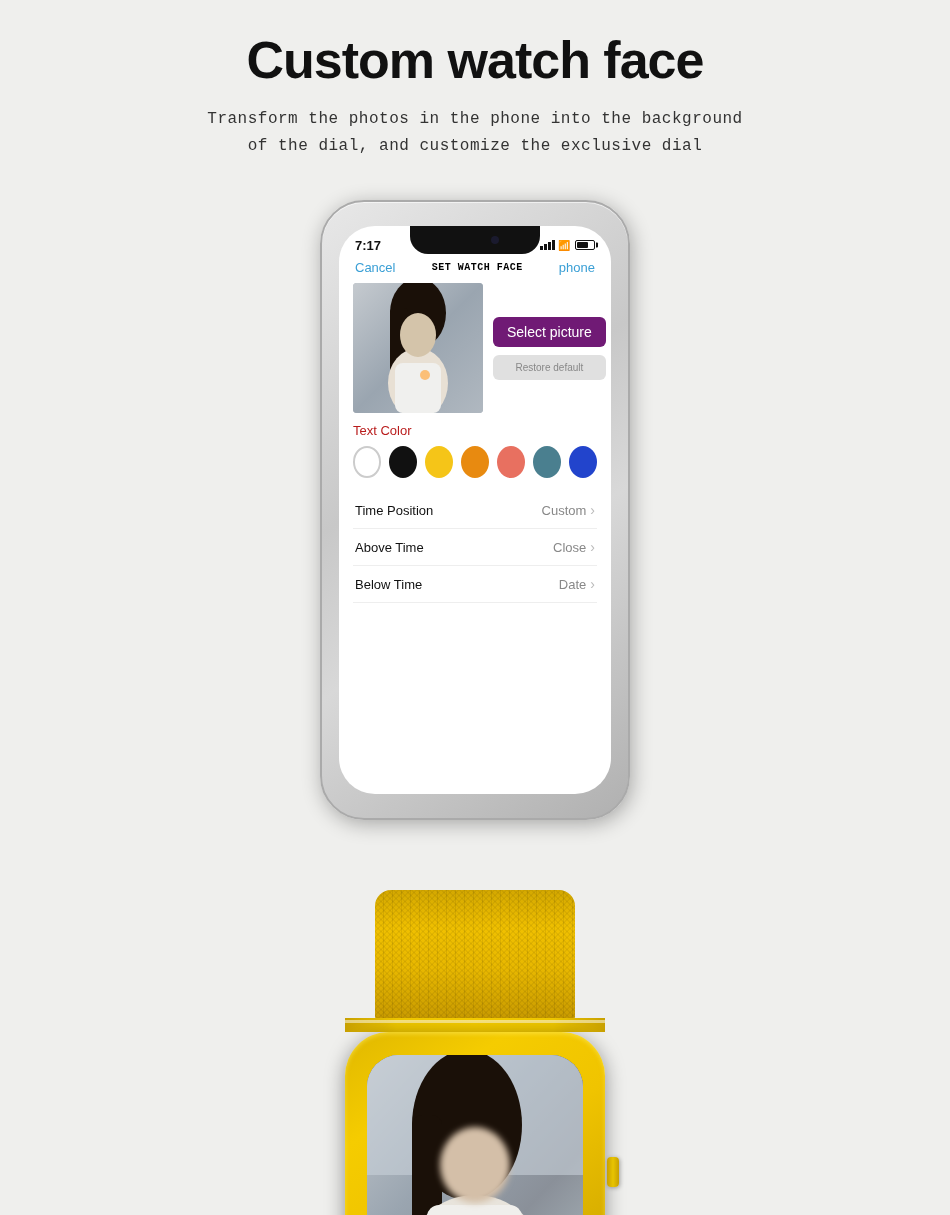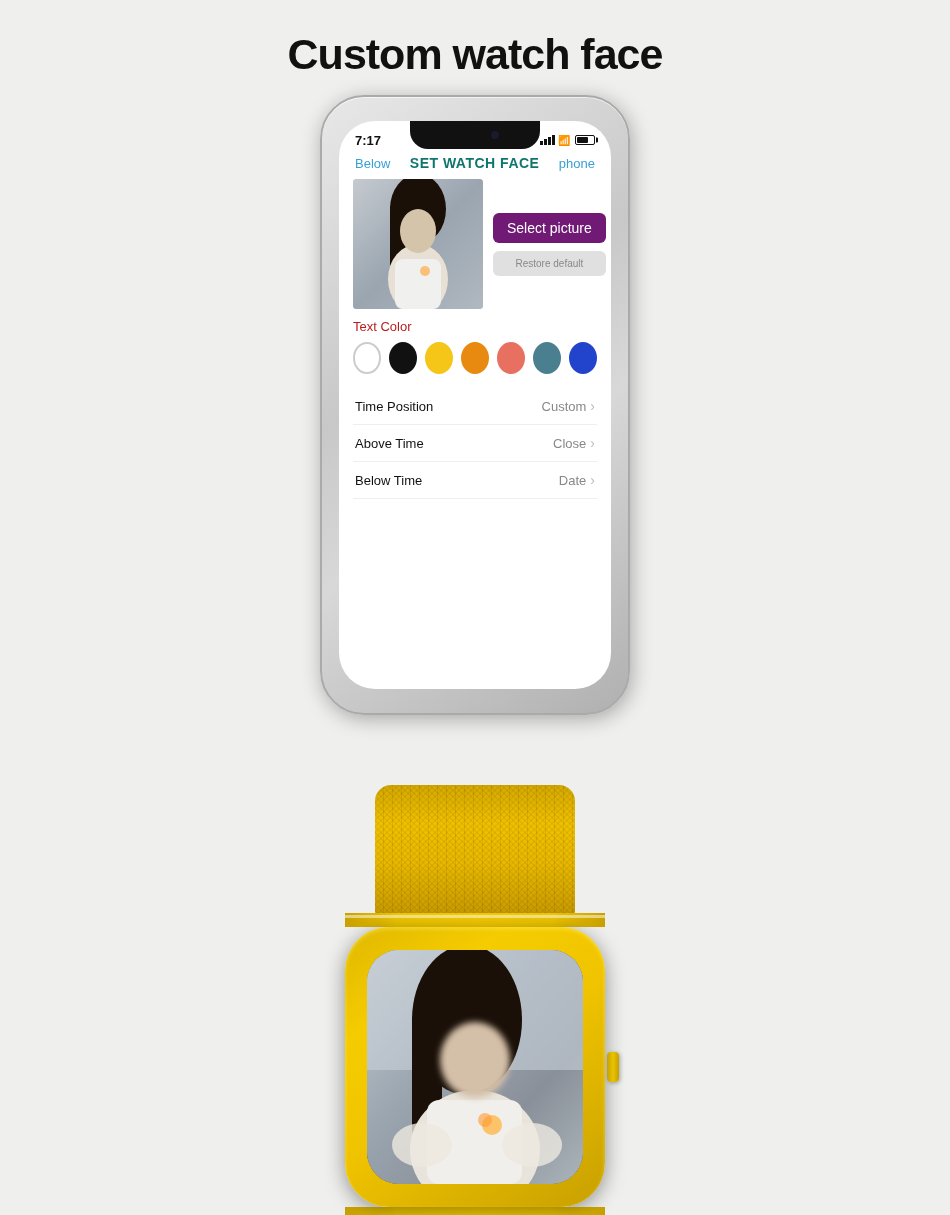--- a/index.html
+++ b/index.html
@@ -16,21 +16,21 @@
       width: 950px;
       height: 1215px;
       background: #efefed;
       display: flex;
       flex-direction: column;
       align-items: center;
       padding: 30px 40px 20px;
     }
 
     .main-title {
-      font-size: 43px;
+      font-size: 52px;
       font-weight: 700;
       color: #111;
       margin-bottom: 16px;
       font-family: Arial, sans-serif;
       letter-spacing: -1px;
     }
 
     .subtitle {
       font-size: 16px;
       color: #333;
@@ -157,24 +157,24 @@
       justify-content: space-between;
       align-items: center;
       padding: 4px 16px 8px;
     }
     .app-cancel {
       color: #3a9fd5;
       font-size: 13px;
       font-family: Arial, sans-serif;
     }
     .app-title {
-      font-size: 14px;
+      font-size: 10px;
       font-weight: 700;
-      color: #0f766e;
-      font-family: Liberation Sans, sans-serif;
+      color: #000000;
+      font-family: Liberation Mono, monospace;
       letter-spacing: 0.5px;
     }
     .app-save {
       color: #3a9fd5;
       font-size: 13px;
       font-family: Arial, sans-serif;
     }
 
     
     .app-content {
@@ -442,20 +442,24 @@
     }
 
   </style>
 </head>
 <body>
 
 <div class="page-container">
 
   <h1 class="main-title">Custom watch face</h1>
 
+  <p class="subtitle">
+    <span>Transform the photos in the phone into the background</span><br>
+    <span>of the dial, and customize the exclusive dial</span>
+  </p>
 
   <div class="content-row">
 
     <div class="phone-wrapper">
       <div class="phone-outer">
         <div class="phone-screen">
 
           <div class="phone-notch">
             <div class="notch-camera"></div>
           </div>
@@ -470,21 +474,21 @@
                 <div class="signal-bar sb4"></div>
               </div>
               <span class="wifi-icon">📶</span>
               <div class="battery-icon">
                 <div class="battery-fill"></div>
               </div>
             </div>
           </div>
 
           <div class="app-header">
-            <span class="app-cancel">Below</span>
+            <span class="app-cancel">Cancel</span>
             <span class="app-title">SET WATCH FACE</span>
             <span class="app-save">phone</span>
           </div>
 
           <div class="app-content">
 
             <div class="photo-area">
               <div class="photo-thumb">
                 
                 <svg viewBox="0 0 130 130" xmlns="http://www.w3.org/2000/svg">

